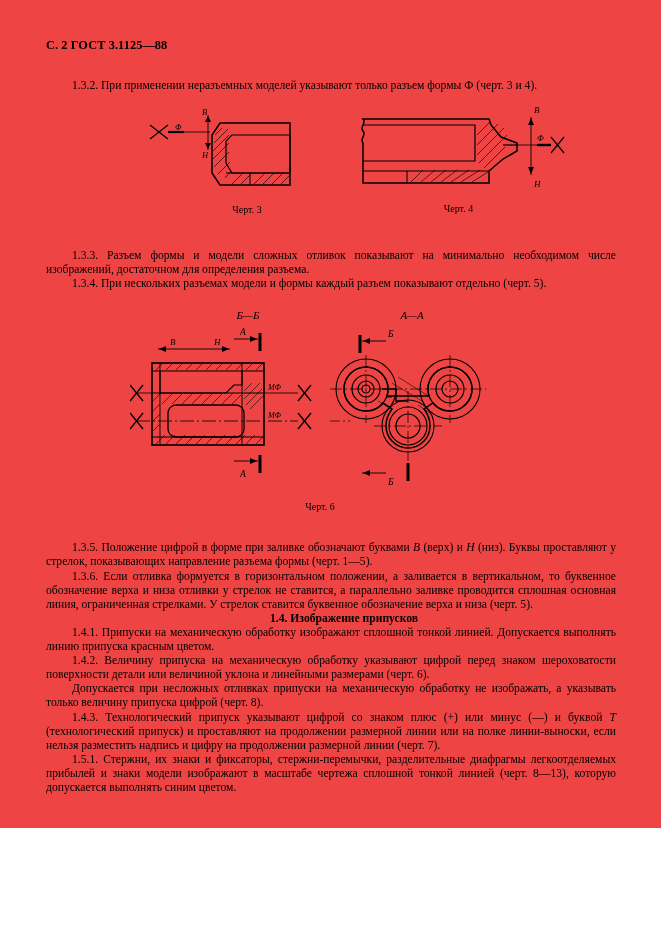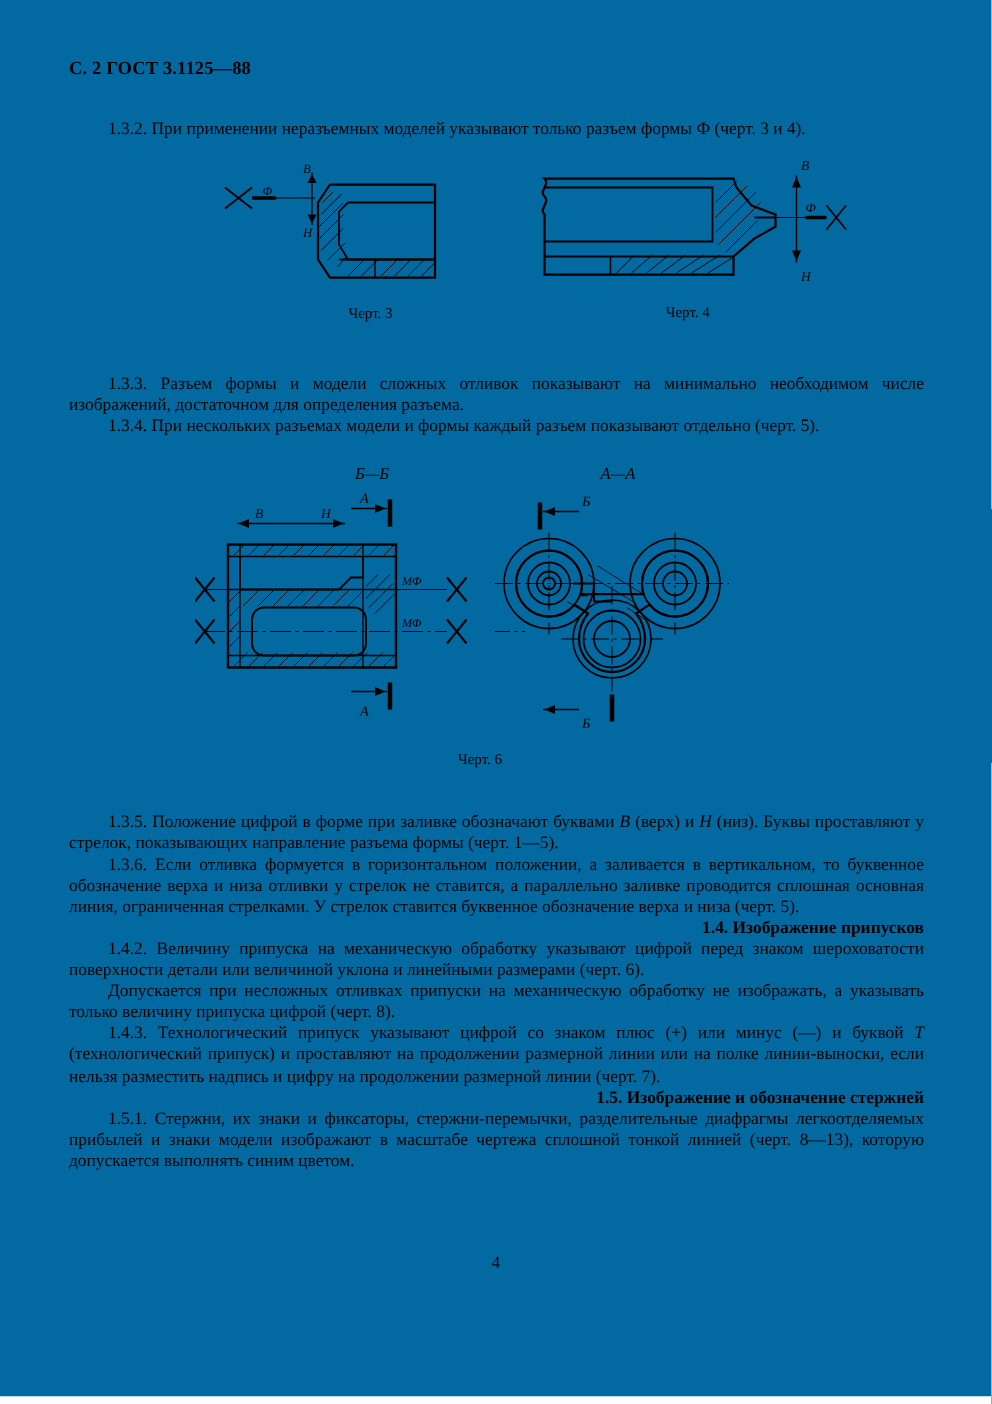--- a/index.html
+++ b/index.html
@@ -7,22 +7,22 @@
     padding: 0;
     background: #ffffff;
   }
   body {
     font-family: "Liberation Serif", "DejaVu Serif", serif;
     color: #000000;
   }
   #page {
     position: relative;
     width: 661px;
-    height: 931px;
-    background: #0369a1;
+    height: 828px;
+    background: #ef4444;
     overflow: hidden;
     box-sizing: border-box;
   }
   .content {
     position: absolute;
     left: 46px;
     top: 0;
     width: 570px;
   }
   .page-header {
@@ -41,21 +41,21 @@
     margin: 0;
     text-indent: 26px;
     hyphens: none;
   }
   p.heading {
     font-size: 11.6px;
     line-height: 14.1px;
     font-weight: bold;
     margin: 0;
     text-indent: 26px;
-    text-align: right;
+    text-align: center;
   }
   .gap-lg { height: 26px; }
   .it { font-style: italic; }
 
   
   .figrow {
     position: relative;
     width: 570px;
   }
   .figcap {
@@ -372,29 +372,29 @@
     </div>
 
     <div class="gap-lg"></div>
 
     <p class="para"><span>1.3.5.  Положение цифрой в форме при заливке обозначают буквами </span><span class="it">В</span><span> (верх) и </span><span class="it">Н</span><span> (низ). Буквы проставляют у стрелок, показывающих направление разъема формы (черт. 1—5).</span></p>
 
     <p class="para"><span>1.3.6.  Если отливка формуется в горизонтальном положении, а заливается в вертикальном, то буквенное обозначение верха и низа отливки у стрелок не ставится, а параллельно заливке проводится сплошная основная линия, ограниченная стрелками. У стрелок ставится буквенное обозначение верха и низа (черт. 5).</span></p>
 
     <p class="heading">1.4.  Изображение припусков</p>
 
+    <p class="para"><span>1.4.1.  Припуски на механическую обработку изображают сплошной тонкой линией. Допускается выполнять линию припуска красным цветом.</span></p>
 
     <p class="para"><span>1.4.2.  Величину припуска на механическую обработку указывают цифрой перед знаком шероховатости поверхности детали или величиной уклона и линейными размерами (черт. 6).</span></p>
 
     <p class="para"><span>Допускается при несложных отливках припуски на механическую обработку не изображать, а указывать только величину припуска цифрой (черт. 8).</span></p>
 
     <p class="para"><span>1.4.3.  Технологический припуск указывают цифрой со знаком плюс (+) или минус (—) и буквой </span><span class="it">Т</span><span> (технологический припуск) и проставляют на продолжении размерной линии или на полке линии-выноски, если нельзя разместить надпись и цифру на продолжении размерной линии (черт. 7).</span></p>
 
 
-    <p class="heading">1.5.  Изображение и обозначение стержней</p>
 
     <p class="para"><span>1.5.1. Стержни, их знаки и фиксаторы, стержни-перемычки, разделительные диафрагмы легкоотделяемых прибылей и знаки модели изображают в масштабе чертежа сплошной тонкой линией (черт. 8—13), которую допускается выполнять синим цветом.</span></p>
 
   </div>
 
   <div class="page-number">4</div>
 
 </div>
 
 </body></html>

